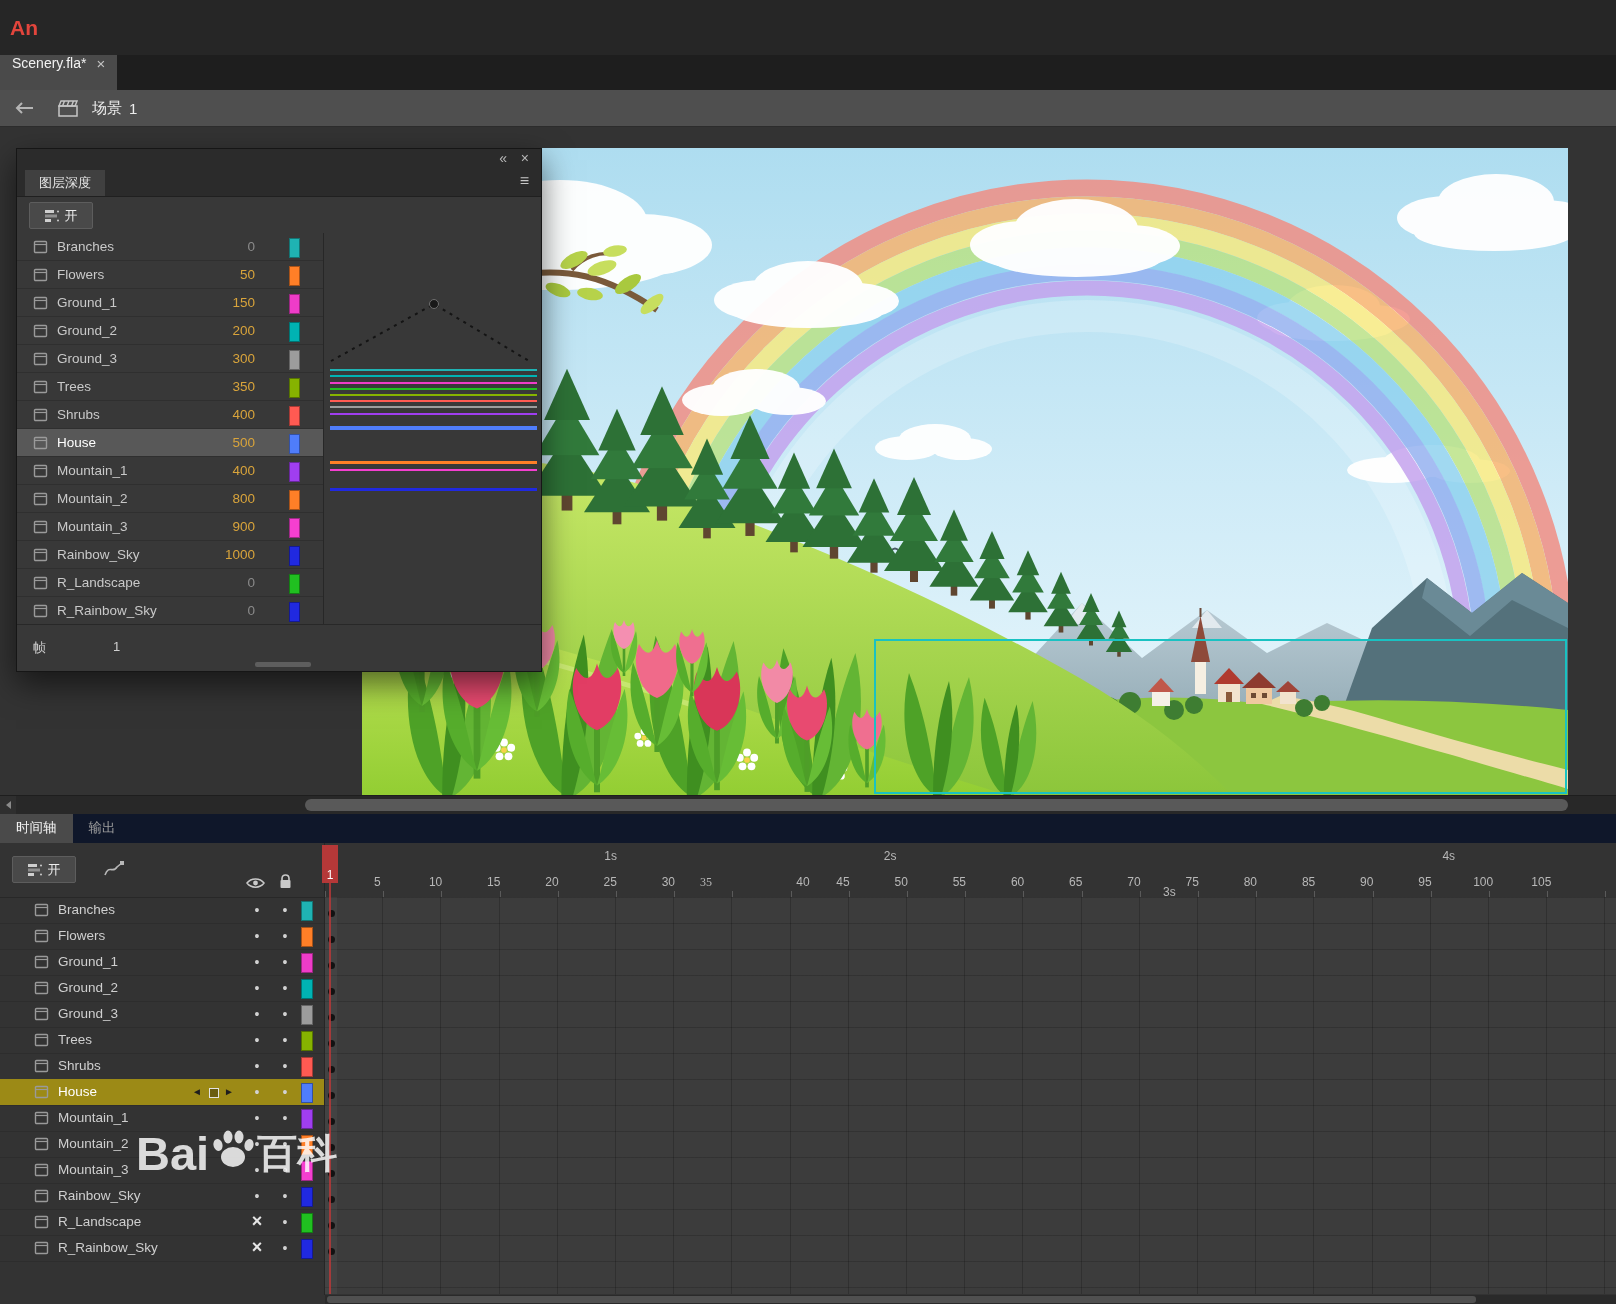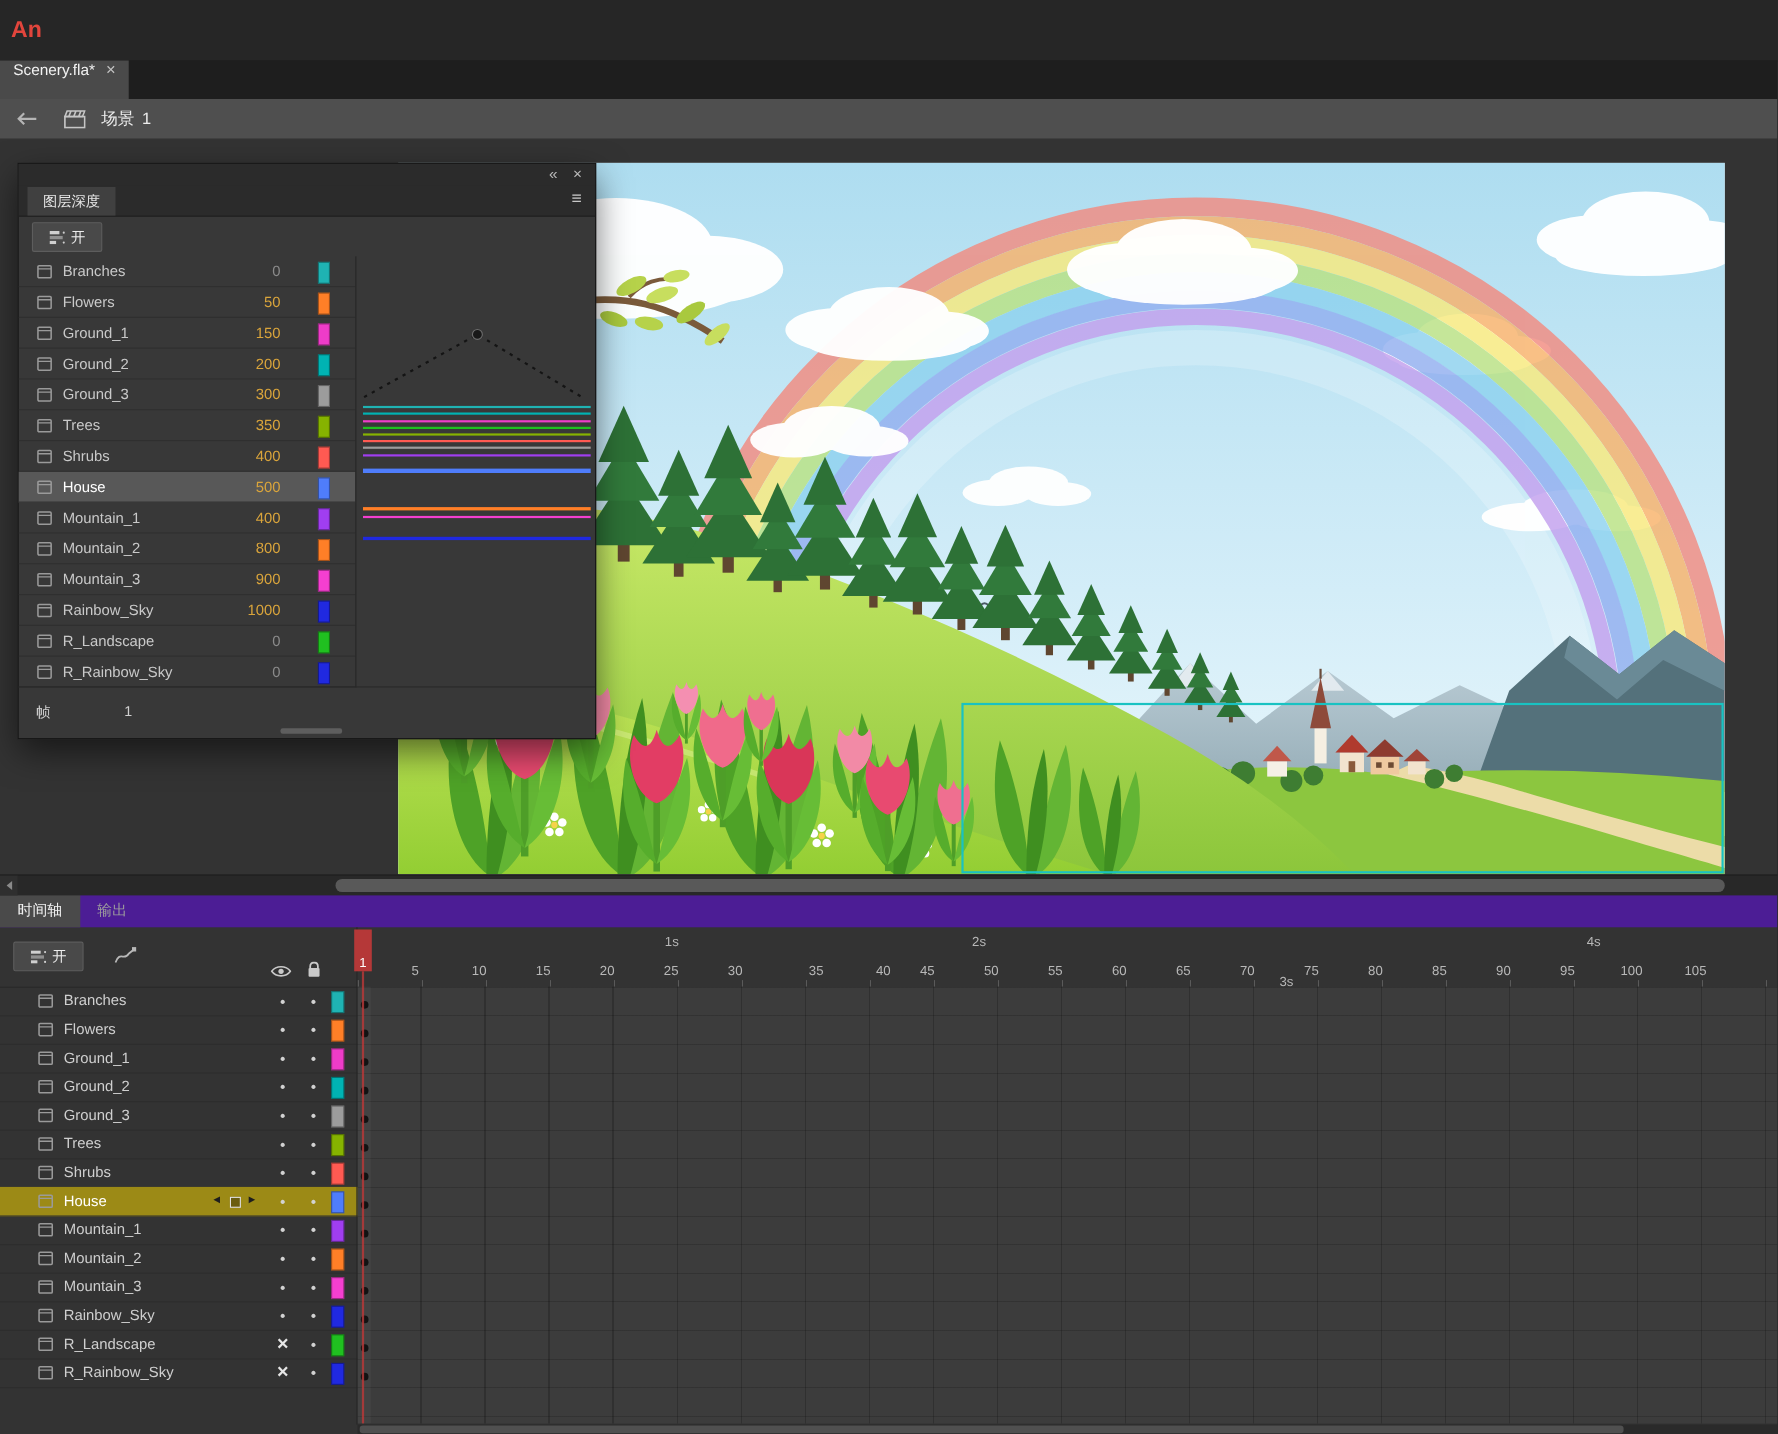--- a/index.html
+++ b/index.html
@@ -61,21 +61,21 @@
   .dp-scroll-thumb{position:absolute;left:238px;bottom:4px;width:56px;height:5px;background:#5e5e5e;border-radius:2px;}
 
   
   .hscroll{position:absolute;top:795px;left:0;width:100%;height:18px;background:#282828;border-top:1px solid #1e1e1e;z-index:25;}
   .hscroll-left{position:absolute;left:0;top:0;width:16px;height:18px;background:#2f2f2f;display:flex;align-items:center;justify-content:center;}
   .hscroll-left .tri{width:0;height:0;border-top:4px solid transparent;border-bottom:4px solid transparent;border-right:5px solid #8a8a8a;}
   .hscroll-thumb{position:absolute;left:305px;top:3px;width:1263px;height:12px;background:#595959;border-radius:6px;}
 
   
   .timeline{position:absolute;top:813px;left:0;width:100%;height:491px;background:#333;}
-  .tl-tabs{position:absolute;top:0;left:0;right:0;height:30px;background:#4c1d95;display:flex;}
+  .tl-tabs{position:absolute;top:0;left:0;right:0;height:30px;background:#0f172a;display:flex;}
   .tl-tab{height:30px;padding:0 16px;display:flex;align-items:center;font-size:13.5px;color:#9d9d9d;}
   .tl-tab.active{background:#4a4a4a;color:#f0f0f0;}
   .tl-toolbar{position:absolute;top:30px;left:0;right:0;height:54px;border-bottom:1px solid #282828;}
   .tl-pos{left:12px;top:13px;}
   .curve-icon{position:absolute;left:104px;top:18px;display:flex;}
   .eye-icon{position:absolute;left:246px;top:34px;display:flex;}
   .lock-icon{position:absolute;left:279px;top:31px;display:flex;}
   .ruler{position:absolute;left:325px;top:0;right:0;bottom:0;}
   .ruler-sec{position:absolute;top:6px;font-size:12px;color:#b8b8b8;}
   .ruler-num{position:absolute;top:32px;transform:translateX(-50%);font-size:12px;color:#b8b8b8;}
@@ -623,21 +623,21 @@
             <span class="ruler-sec" style="left: 1117.44px;">4s</span>
           </div>
         <div class="ruler-nums">
 
         <span class="ruler-num" style="left: 52.38px;">5</span>
             <span class="ruler-num" style="left: 110.58px;">10</span>
             <span class="ruler-num" style="left: 168.78px;">15</span>
             <span class="ruler-num" style="left: 226.98px;">20</span>
             <span class="ruler-num" style="left: 285.18px;">25</span>
             <span class="ruler-num" style="left: 343.38px;">30</span>
-            <span class="ruler-num" style="left: 417px;">35</span>
+            <span class="ruler-num" style="left: 381px; font-family: Liberation Serif, serif;">35</span>
             <span class="ruler-num" style="left: 478px;">40</span>
             <span class="ruler-num" style="left: 517.98px;">45</span>
             <span class="ruler-num" style="left: 576.18px;">50</span>
             <span class="ruler-num" style="left: 634.38px;">55</span>
             <span class="ruler-num" style="left: 692.58px;">60</span>
             <span class="ruler-num" style="left: 750.78px;">65</span>
             <span class="ruler-num" style="left: 808.98px;">70</span>
             <span class="ruler-num" style="left: 867.18px;">75</span>
             <span class="ruler-num" style="left: 925.38px;">80</span>
             <span class="ruler-num" style="left: 983.58px;">85</span>
@@ -900,14 +900,27 @@
     <div class="playhead-handle">
       <span class="playhead-frame">1</span>
     </div>
     <div class="playhead-line"></div>
 
     <div class="tl-hscroll">
       <div class="tl-hscroll-thumb"></div>
     </div>
   </div>
 
+  <div class="watermark">
+    <span class="wm-left">Bai</span>
+    <span class="wm-paw">
+      <svg width="44" height="40" viewBox="0 0 44 40" fill="currentColor">
+          <ellipse cx="22" cy="28" rx="12" ry="10"></ellipse>
+          <ellipse cx="7" cy="16" rx="4.5" ry="6" transform="rotate(-15 7 16)"></ellipse>
+          <ellipse cx="17" cy="8" rx="4.5" ry="6.5"></ellipse>
+          <ellipse cx="28" cy="8" rx="4.5" ry="6.5"></ellipse>
+          <ellipse cx="38" cy="16" rx="4.5" ry="6" transform="rotate(15 38 16)"></ellipse>
+        </svg>
+    </span>
+    <span class="wm-right">百科</span>
+  </div>
 
 </div>
 
 </body></html>

